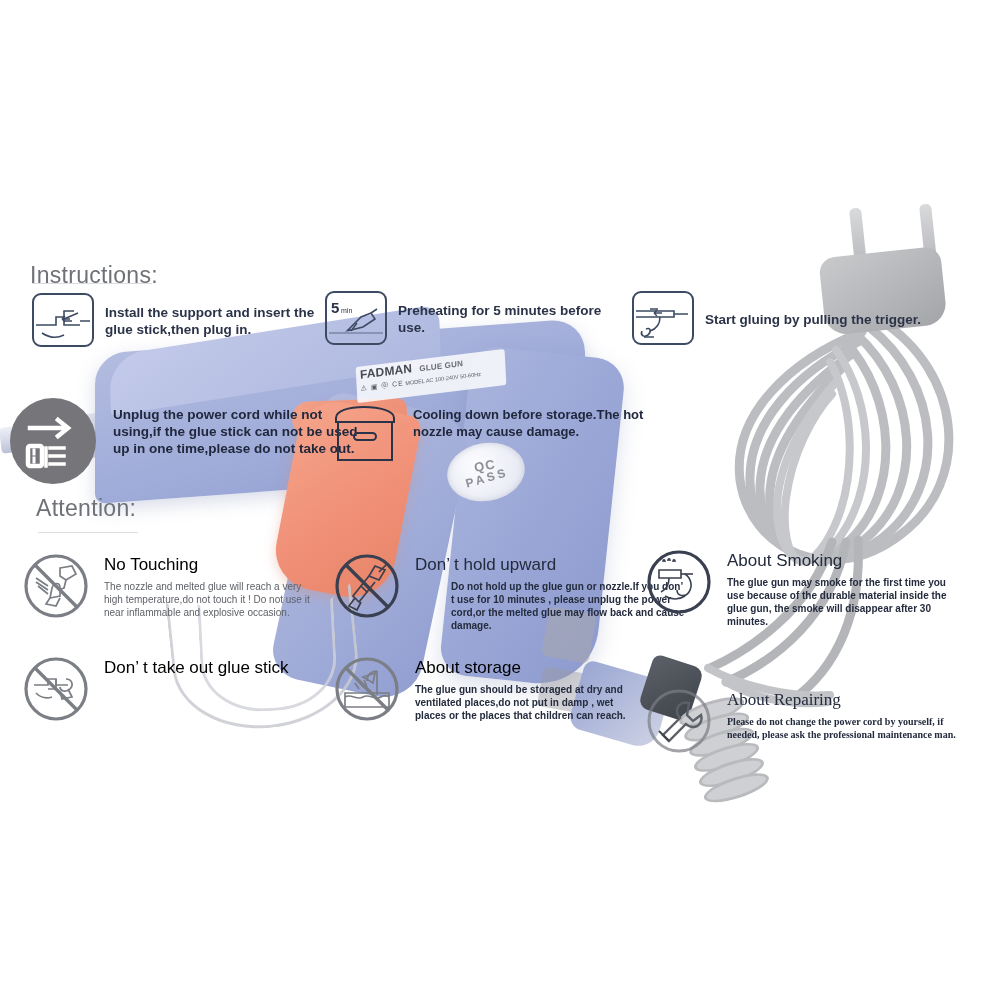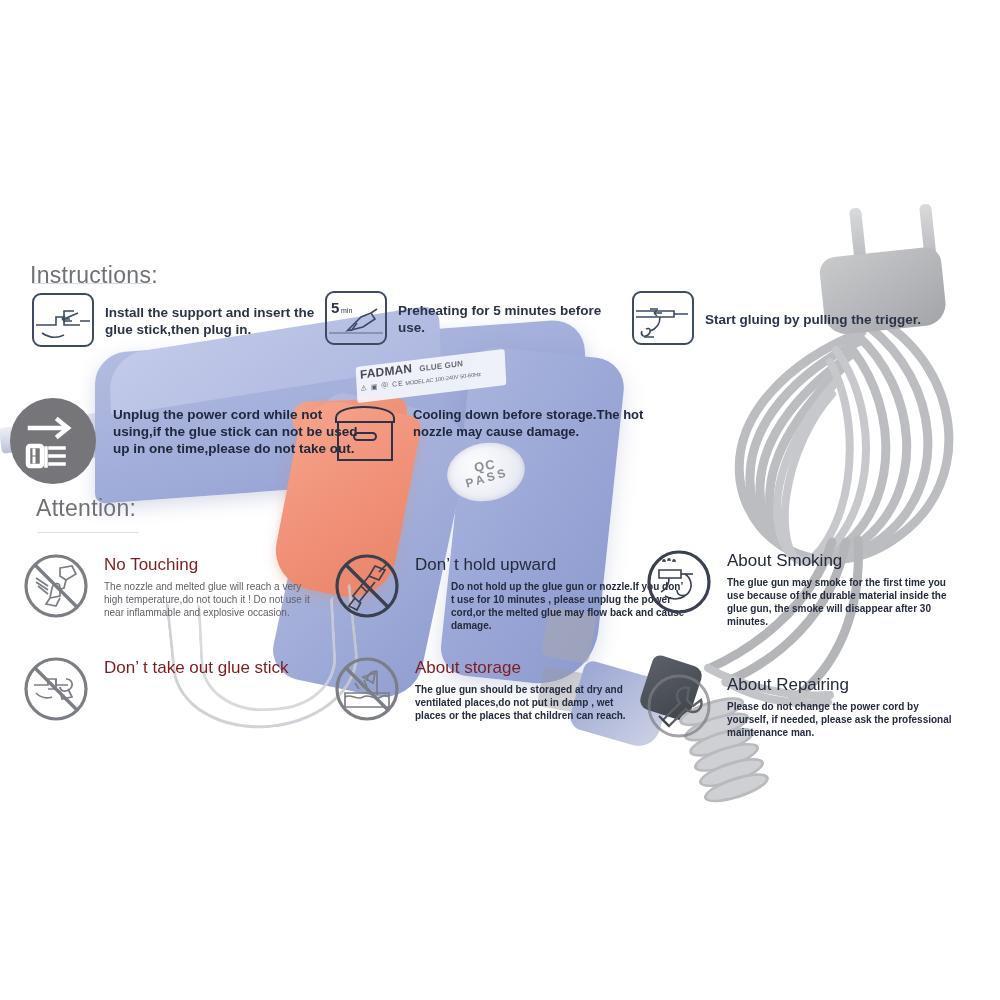--- a/index.html
+++ b/index.html
@@ -382,21 +382,21 @@
   }
   .warn-circle {
     width: 68px;
     height: 68px;
     flex: 0 0 auto;
     position: relative;
   }
   .warn-body { padding-top: 2px; }
   .warn-title {
     font-size: 17px;
-    color: #7f1d1d;
+    color: #000000;
     line-height: 22px;
     margin-bottom: 4px;
     white-space: nowrap;
   }
   .warn-title.dark { color: #242b3d; }
   .warn-desc {
     font-size: 10px;
     line-height: 13px;
     color: #5e6268;
     max-width: 215px;
@@ -659,21 +659,21 @@
           </g>
           <path d="M13 13 L55 55" stroke="#7b7e84" stroke-width="3.4" fill="none"></path>
         </svg>
       </div>
       <div class="warn-body">
         <div class="warn-title">About storage</div>
         <div class="warn-desc dark">The glue gun should be storaged at dry and ventilated places,do not put in damp , wet places or the places that children can reach.</div>
       </div>
     </div>
 
-    <div class="warn" style="left:645px; top:672px;">
+    <div class="warn" style="left:645px; top:687px;font-family:Liberation Serif, serif;">
       <div class="warn-circle">
         <svg viewBox="0 0 68 68" width="68" height="68">
           <circle cx="34" cy="34" r="30" fill="none" stroke="#7b7e84" stroke-width="3" opacity=".7"></circle>
           <g fill="none" stroke="#5c6068" stroke-width="2.4">
             <path d="M44 16 C38 14, 32 18, 32 24 C32 27, 33 29, 35 31 L18 48 L24 54 L41 37 C43 39, 45 40, 48 40 C54 40, 58 34, 56 28 L48 34 L42 28 Z"></path>
           </g>
           <g fill="none" stroke="#3f434a" stroke-width="2">
             <path d="M14 44 L24 54"></path>
           </g>
         </svg>

